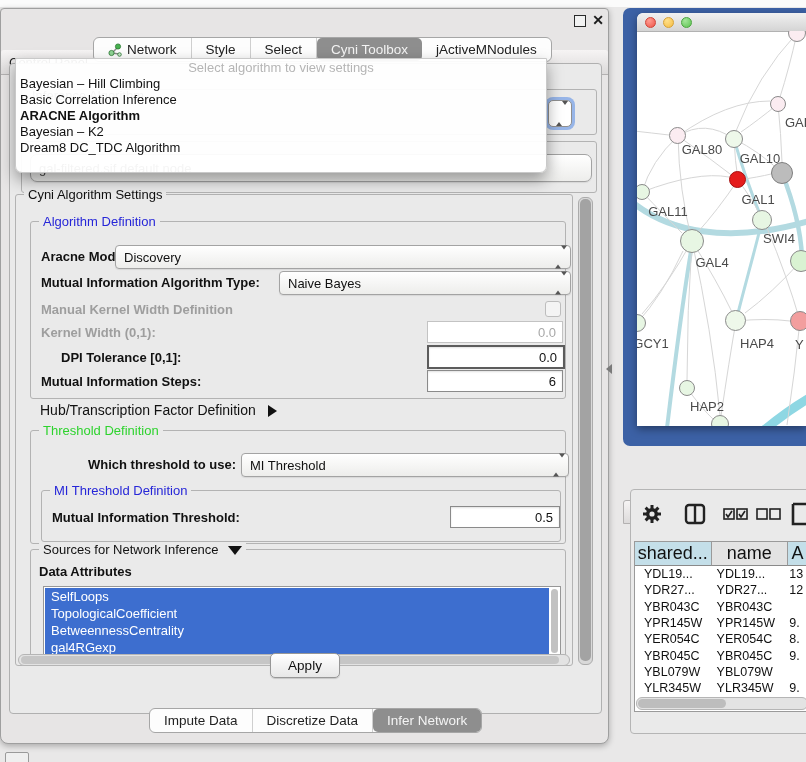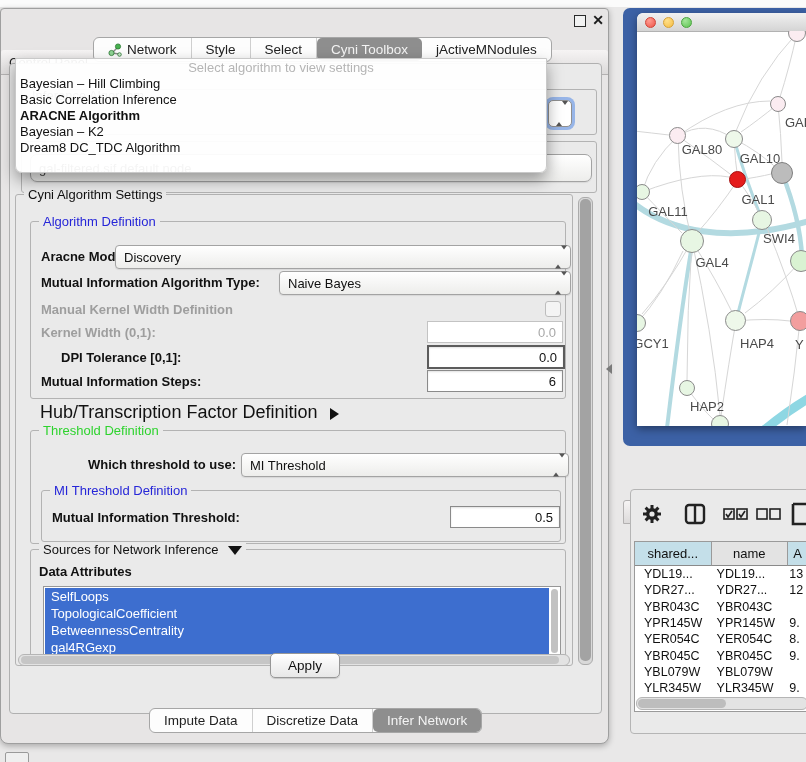--- a/index.html
+++ b/index.html
@@ -55,21 +55,21 @@
   
   .netframe{background:#3c61a5;border-radius:7px 0 0 7px;}
   .netwin{background:#fff;border-radius:6px 0 0 0;box-shadow:0 3px 8px rgba(0,0,0,.4);overflow:hidden;}
   .nettitle{background:linear-gradient(#f1f1f1,#d4d4d4);border-bottom:1px solid #b2b2b2;height:18px;
        border-radius:6px 0 0 0;display:flex;align-items:center;padding-left:8px;}
   .light{width:11px;height:11px;border-radius:50%;margin-right:7px;}
   .node{position:absolute;border:1px solid #8a8a8a;border-radius:50%;box-sizing:border-box;}
   .nlabel{position:absolute;font-size:13px;color:#4a4a4a;white-space:nowrap;transform:translateX(-50%);}
   .nlabel.noc{transform:none;}
   
-  .tblhead{font-size:13px;display:flex;align-items:center;justify-content:center;
+  .tblhead{font-size:18px;display:flex;align-items:center;justify-content:center;
        border-right:1px solid #9a9a9a;border-bottom:1px solid #8a8a8a;box-sizing:border-box;}
   .tcell{font-size:12.5px;padding-left:9px;white-space:nowrap;overflow:hidden;}
   .trow{display:flex;height:16.3px;align-items:center;}
   .ghost{color:#4a4a4a;font-size:13px;white-space:nowrap;}
 </style>
 </head>
 <body>
 
 <div class="abs" style="left:0;top:0;width:806px;height:7px;background:#fbfbfb;"></div>
 
@@ -159,21 +159,21 @@
       <div class="tfield strong abs" style="left:396px;top:123px;width:126px;height:20px;">
           <span>0.0</span>
         </div>
 
       <span class="lbl abs" style="left:10px;top:152px;">Mutual Information Steps:</span>
       <div class="tfield abs" style="left:396px;top:148px;width:126px;height:20px;">
           <span>6</span>
         </div>
     </div>
 
-    <div class="abs" style="left:24px;top:207px;font-size:18px;">
+    <div class="abs" style="left:24px;top:207px;font-size:14px;">
       <span>Hub/Transcription Factor Definition</span>
       <span style="display:inline-block;margin-left:8px;width:0;height:0;border-top:6px solid transparent;border-bottom:6px solid transparent;border-left:9px solid #111;vertical-align:-2px;"></span>
     </div>
 
     <div class="abs grp" style="left:14px;top:235px;width:534px;height:112px;">
       <span class="grp-title" style="color:#2ed32e;">Threshold Definition</span>
 
       <span class="lbl abs" style="left:57px;top:26px;">Which threshold to use:</span>
       <div class="combo abs" style="left:210px;top:22px;width:318px;height:22px;">
         <span>MI Threshold</span>

